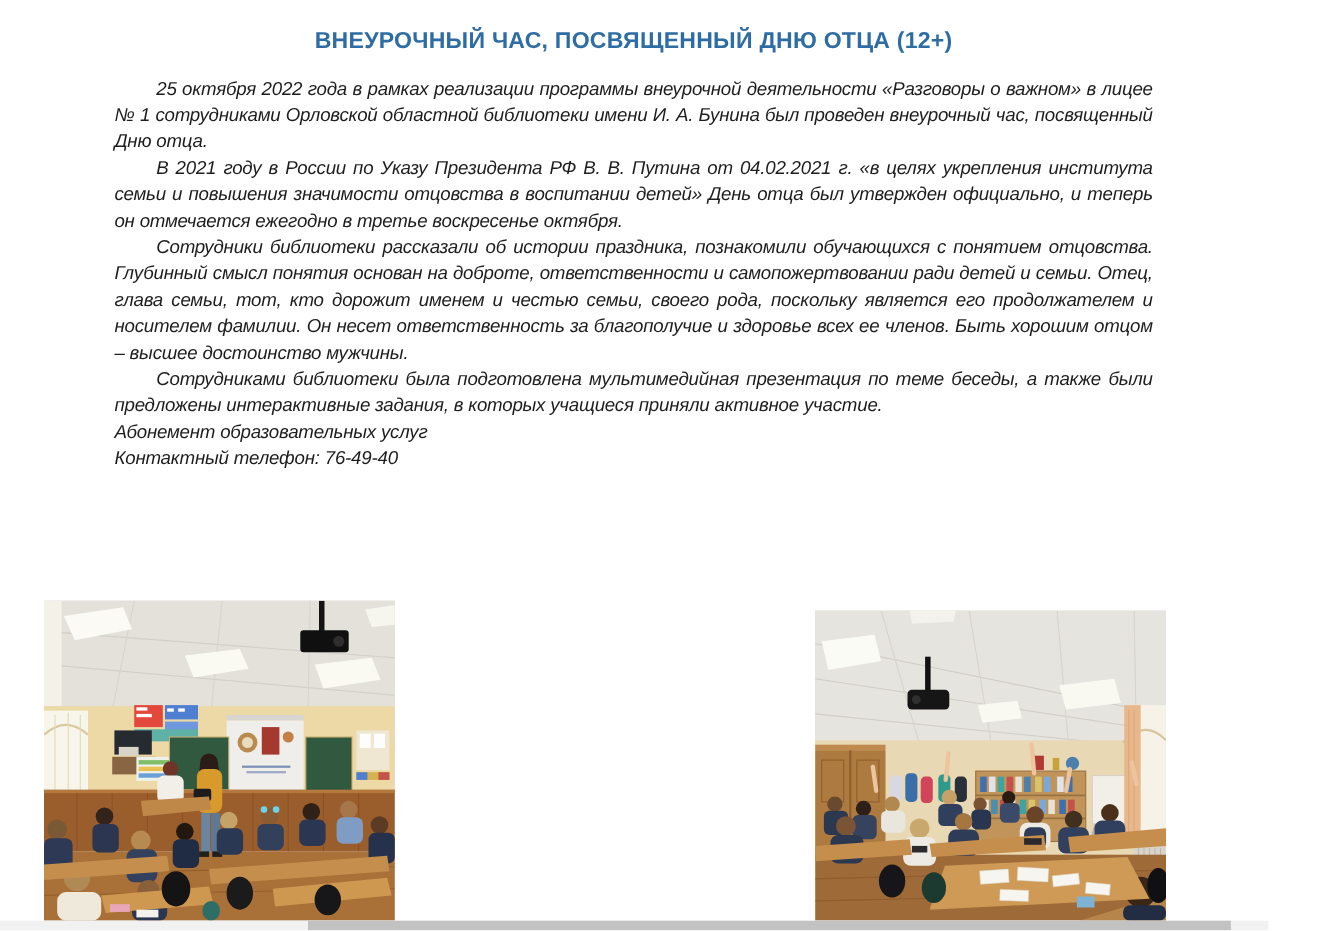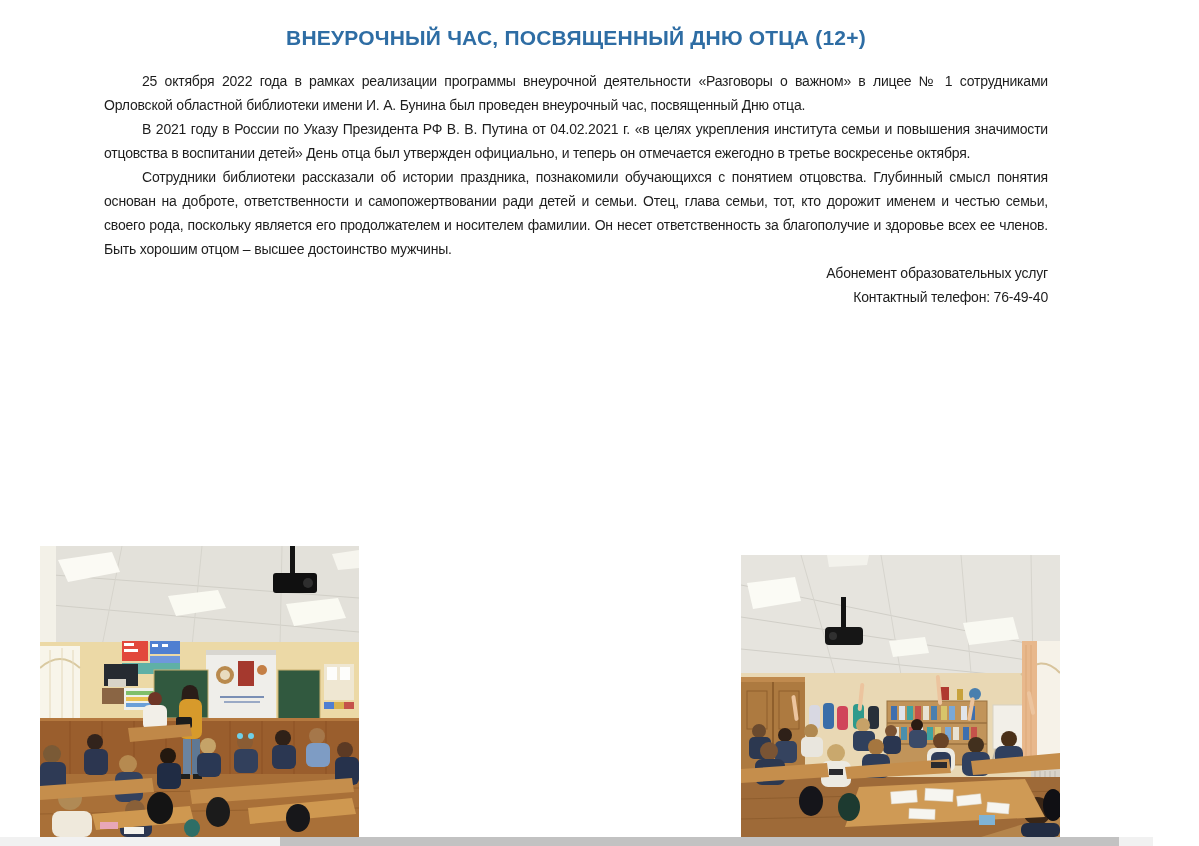--- a/index.html
+++ b/index.html
@@ -1,23 +1,23 @@
 <!DOCTYPE html>
 <html><head>
 <meta charset="utf-8">
 <style>
   html,body{margin:0;padding:0;background:#ffffff;}
   .screen{position:relative;width:1153px;height:846px;background:#ffffff;overflow:hidden;
           font-family:"Liberation Sans",sans-serif;color:#1d1d1d;}
   .page-title{position:absolute;top:26px;left:104px;width:944px;text-align:center;
           color:#2e6da4;font-size:21px;font-weight:700;letter-spacing:.2px;margin:0;}
-  .article{position:absolute;top:69px;left:104px;width:944px;font-size:14px;line-height:24px;
-          letter-spacing:-0.2px;}
+  .article{position:absolute;top:69px;left:104px;width:944px;font-size:17px;line-height:24px;
+          letter-spacing:-0.2px;font-style:italic;}
   .article p{margin:0;text-indent:38px;text-align:justify;}
-  .signature{text-align:right;line-height:24px;}
+  .signature{line-height:24px;}
   .photo{position:absolute;overflow:hidden;background:#ddd;}
   .photo svg{display:block;width:100%;height:100%;}
   #photo-left{left:40px;top:546px;width:319px;height:291px;}
   #photo-right{left:741px;top:555px;width:319px;height:282px;}
   .hscroll{position:absolute;left:0;top:837px;width:1199px;height:9px;background:#f1f1f1;}
   .hscroll .thumb{position:absolute;left:280px;top:0;width:839px;height:9px;background:#c2c2c2;}
   .cursor-mark{position:absolute;left:1189px;top:837px;width:0;height:0;
           border-left:4px solid transparent;border-right:4px solid transparent;
           border-bottom:8px solid #4a4a4a;transform:rotate(-35deg);}
 </style>
@@ -25,20 +25,21 @@
 <body>
 
 <div class="screen">
 
   <h1 class="page-title">ВНЕУРОЧНЫЙ ЧАС, ПОСВЯЩЕННЫЙ ДНЮ ОТЦА (12+)</h1>
 
   <div class="article">
     <p>25 октября 2022 года в рамках реализации программы внеурочной деятельности «Разговоры о важном» в лицее № 1 сотрудниками Орловской областной библиотеки имени И. А. Бунина был проведен внеурочный час, посвященный Дню отца.</p>
     <p>В 2021 году в России по Указу Президента РФ В. В. Путина от 04.02.2021 г. «в целях укрепления института семьи и повышения значимости отцовства в воспитании детей» День отца был утвержден официально, и теперь он отмечается ежегодно в третье воскресенье октября.</p>
     <p>Сотрудники библиотеки рассказали об истории праздника, познакомили обучающихся с понятием отцовства. Глубинный смысл понятия основан на доброте, ответственности и самопожертвовании ради детей и семьи. Отец, глава семьи, тот, кто дорожит именем и честью семьи, своего рода, поскольку является его продолжателем и носителем фамилии. Он несет ответственность за благополучие и здоровье всех ее членов. Быть хорошим отцом – высшее достоинство мужчины.</p>
+    <p>Сотрудниками библиотеки была подготовлена мультимедийная презентация по теме беседы, а также были предложены интерактивные задания, в которых учащиеся  приняли активное участие.</p>
     <div class="signature">
       <div>Абонемент образовательных услуг</div>
       <div>Контактный телефон: 76-49-40</div>
     </div>
   </div>
 
   <div class="photo" id="photo-left">
     <svg viewBox="0 0 319 291" preserveAspectRatio="none">
 
       <g>

